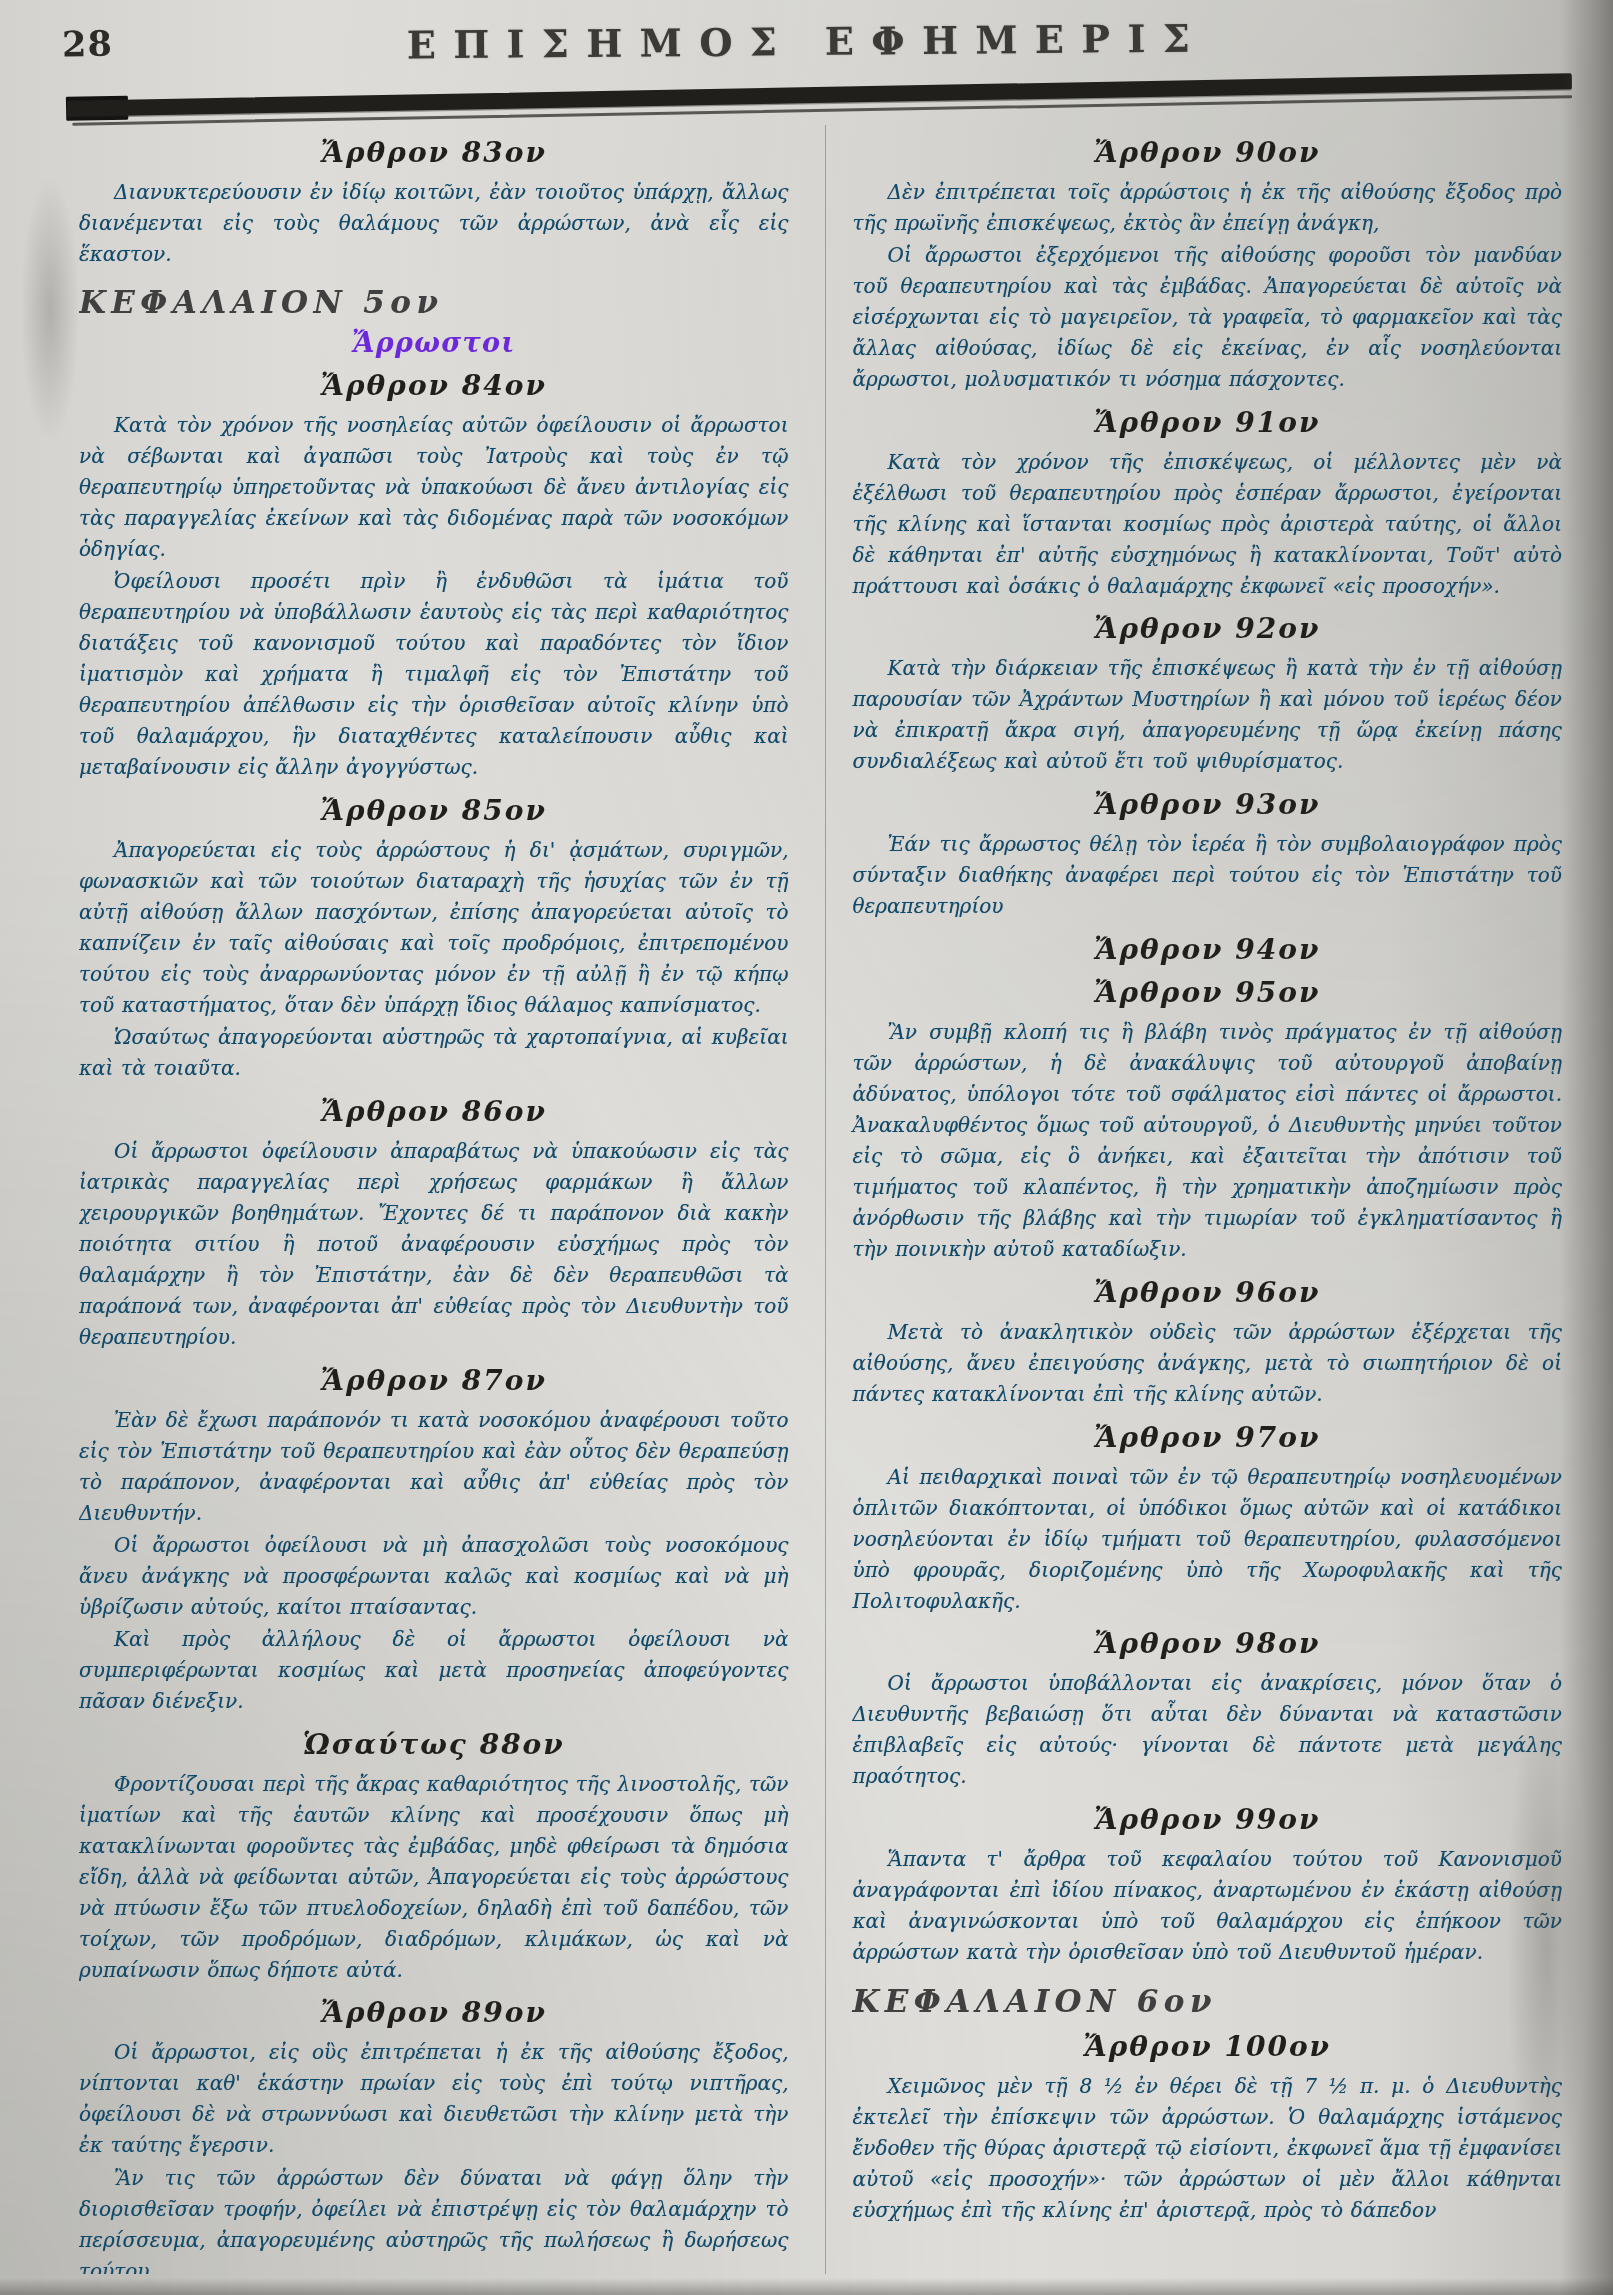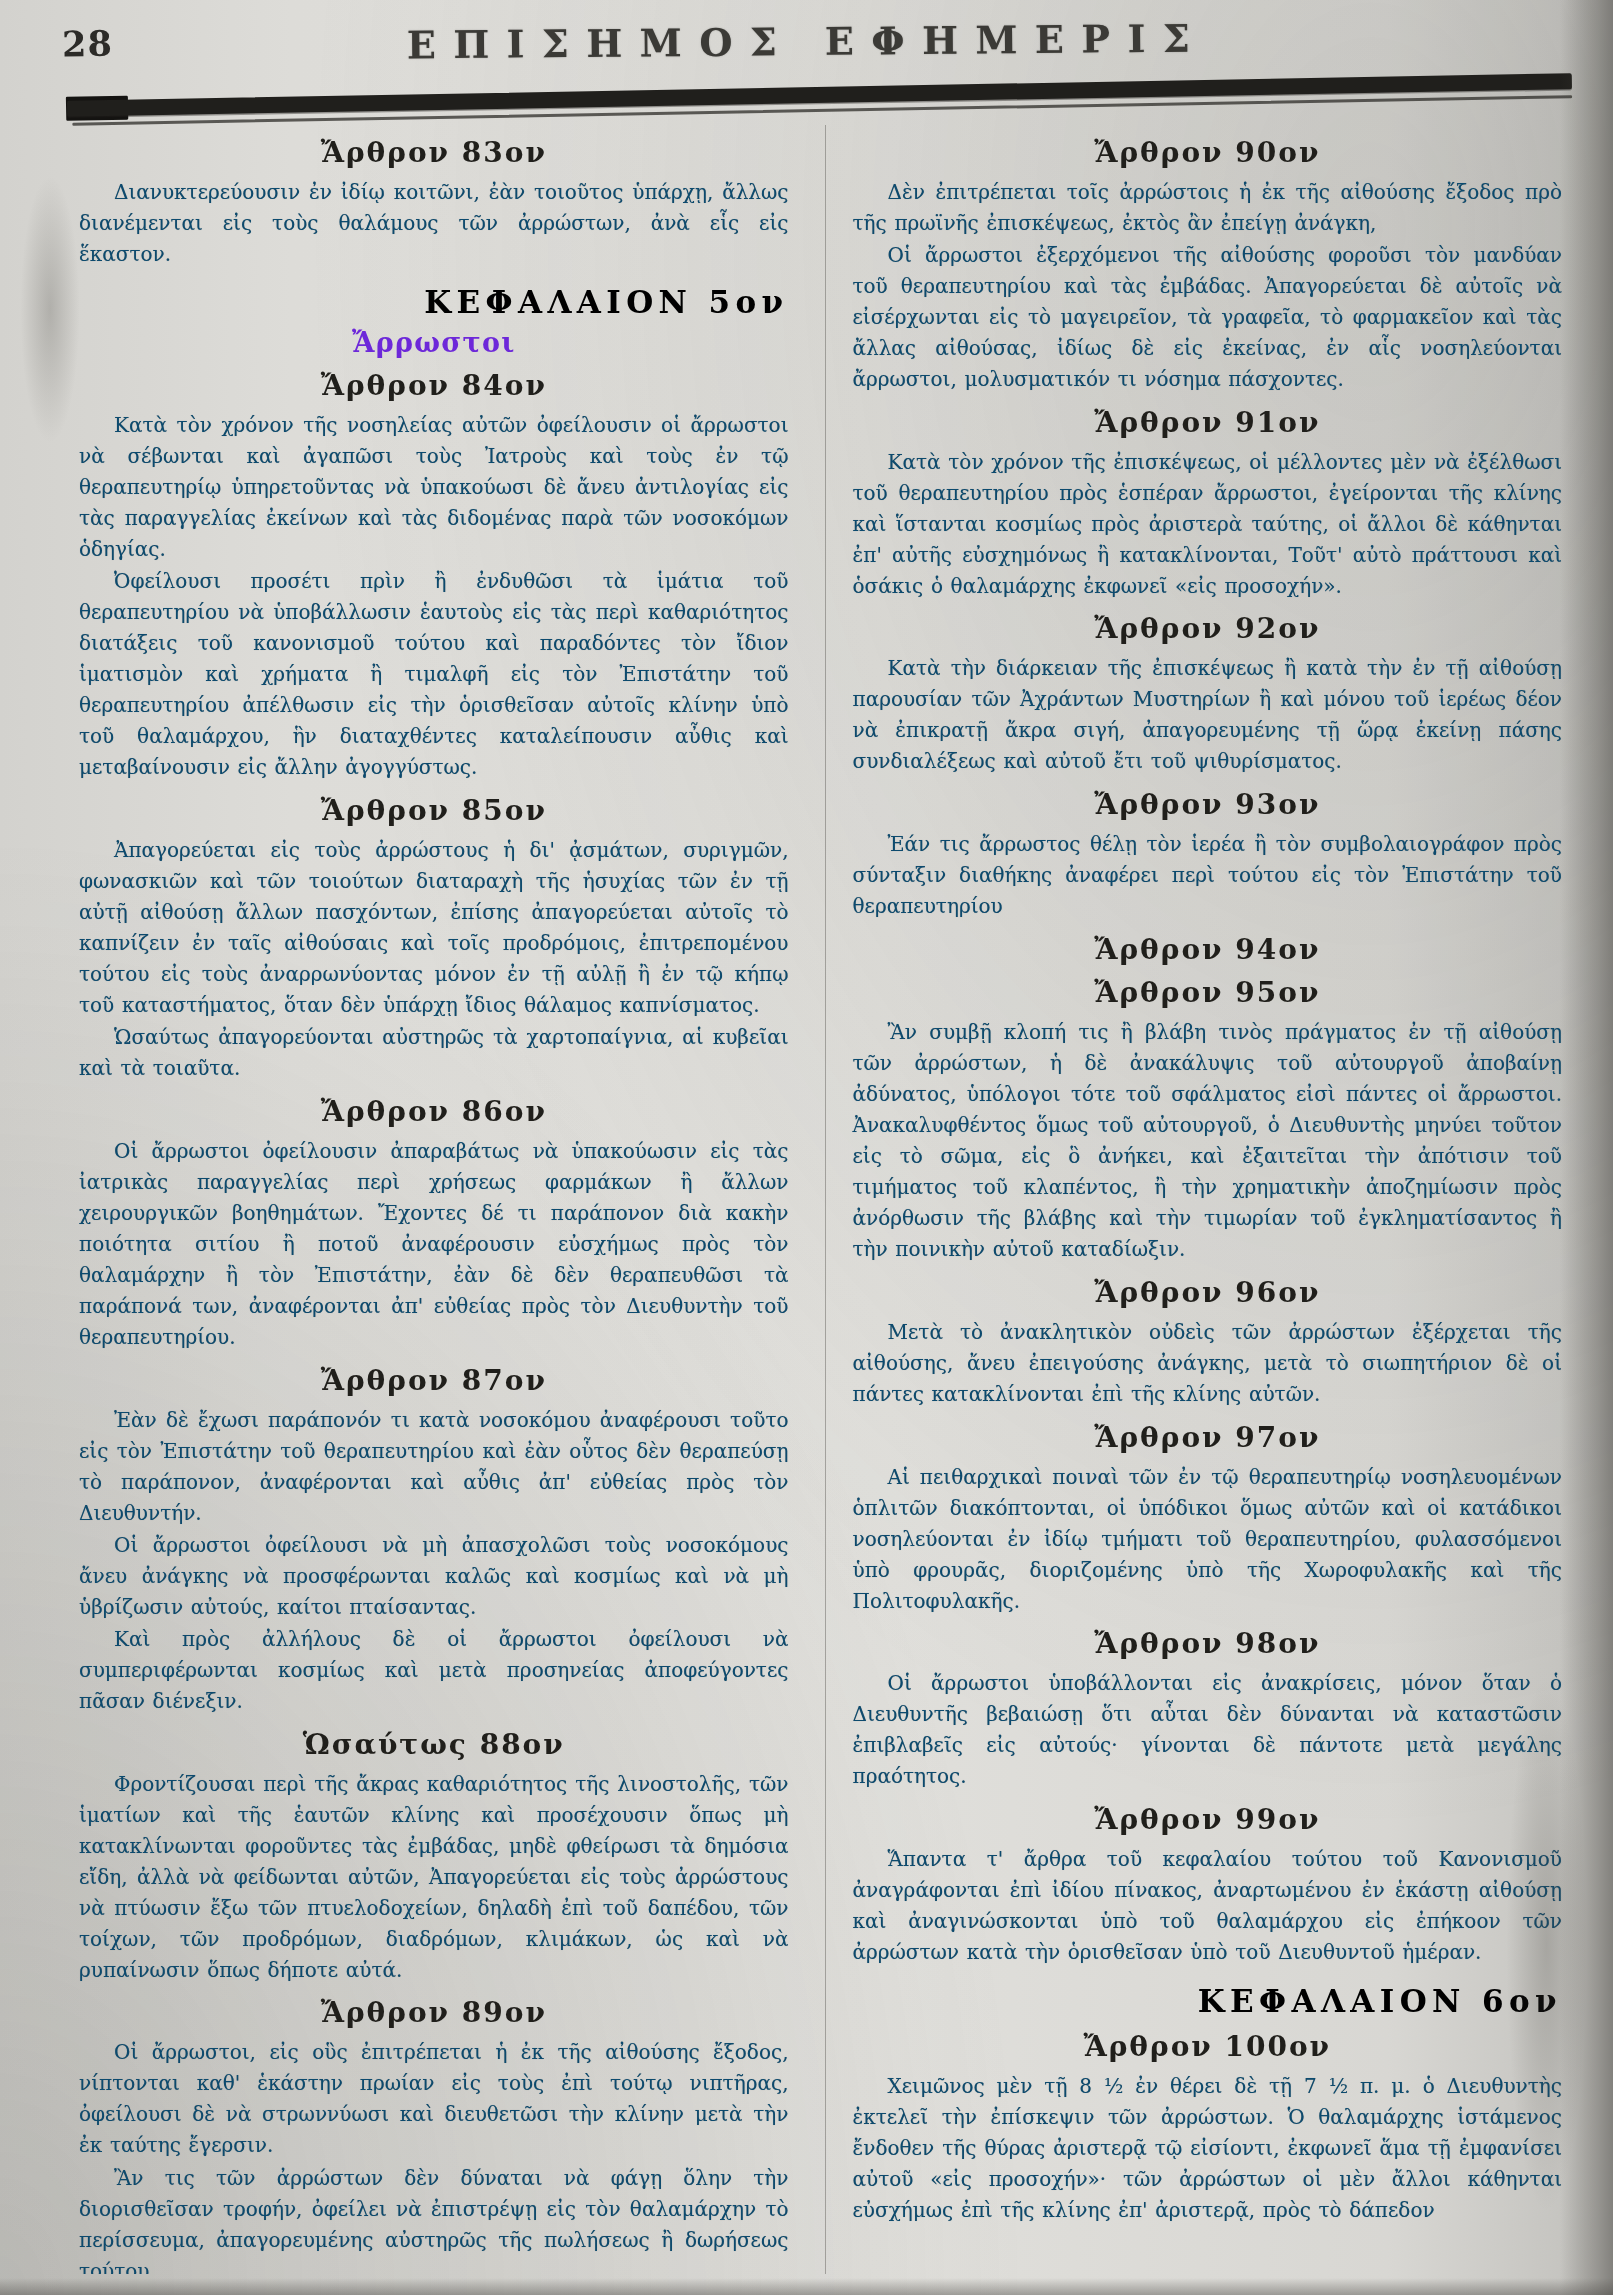--- a/index.html
+++ b/index.html
@@ -22,34 +22,34 @@
     letter-spacing:1.3px;color:#2c2b28;transform:rotate(-1deg);}
   .masthead{position:absolute;left:0;top:6.7px;width:100%;text-align:center;
     font-size:38px;font-weight:600;letter-spacing:17.5px;color:#3b3a36;
     transform:rotate(-0.5deg);text-shadow:0 0 1.3px rgba(60,60,55,.5);}
   .rule-wrap{position:absolute;left:67px;right:42px;top:78px;height:40px;transform:rotate(-1.05deg);transform-origin:50% 50%;}
   .rule-main{position:absolute;left:0;right:0;top:9.4px;height:16px;background:#201f1c;
     border-radius:2px;box-shadow:0 1.3px 0 rgba(32,31,28,.4);}
   .rule-cap{position:absolute;left:-1.3px;top:5.4px;width:62px;height:24px;background:#141311;border-radius:1.3px;}
   .rule-thin{position:absolute;left:5.4px;right:0;top:31px;height:2.7px;background:rgba(45,44,40,.75);border-radius:1.3px;}
   .columns{position:absolute;top:125px;left:79px;right:52px;bottom:13.4px;display:flex;gap:36px;}
-  .col{width:50%;height:2149px;overflow:hidden;}
+  .col{width:50%;height:2149px;overflow:hidden;font-style:italic;}
   .col-right{border-left:1.3px solid rgba(75,73,68,.4);padding-left:27px;}
   .paragraph{
     font-size:20px;line-height:31px;text-align:justify;text-indent:35px;
     margin:0 0 1.3px 0;color:#0c4a6e;
     text-shadow:0 0 0.7px rgba(40,40,35,.35);
     word-spacing:1.3px;
   }
   .article-heading{
     text-align:center;font-size:28px;font-weight:700;color:#201f1b;
     margin:10.7px 0 8px 0;letter-spacing:2px;
   }
   .chapter-heading{
-    text-align:right;font-size:31px;font-weight:600;color:#000000;
+    text-align:left;font-size:31px;font-weight:600;color:#404040;
     margin:14.8px 0 4px 0;letter-spacing:5.4px;
   }
   .chapter-subtitle{
     text-align:center;font-size:27px;font-weight:600;color:#6d28d9;
     margin:6.7px 0 4px 0;letter-spacing:1.3px;
   }
   .smudge{position:absolute;background:radial-gradient(ellipse, rgba(70,68,62,.25), transparent 70%);pointer-events:none;}
 </style>
 </head>
 <body>

